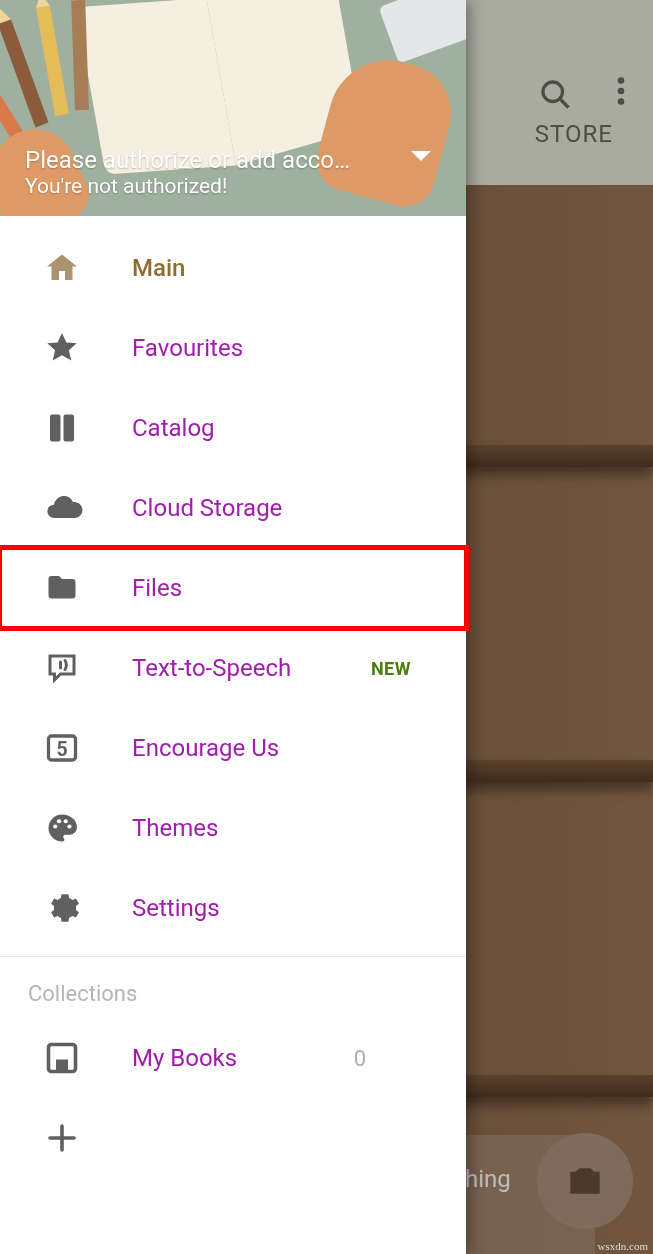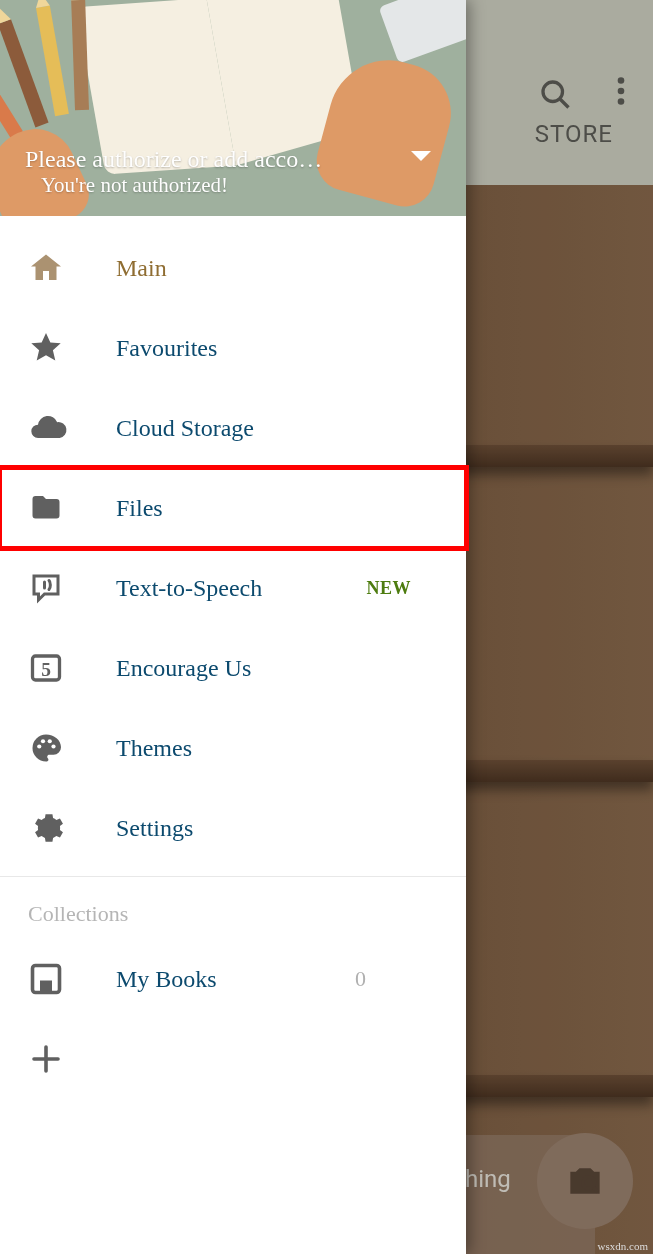--- a/index.html
+++ b/index.html
@@ -93,21 +93,20 @@
     }
 
     
     .drawer {
       position: absolute;
       top: 0; left: 0;
       width: 466px;
       height: 1254px;
       background: #fff;
       box-shadow: 4px 0 14px rgba(0,0,0,0.35);
-      font-family: Liberation Serif, serif;
     }
     .drawer-header {
       height: 216px;
       position: relative;
       background: #9fb09e;
       overflow: hidden;
     }
     
     .illus-book {
       position: absolute;
@@ -180,50 +179,49 @@
       font-size: 24px;
       white-space: nowrap;
       overflow: hidden;
       text-overflow: ellipsis;
       text-shadow: 0 1px 2px rgba(0,0,0,0.25);
     }
     .drawer-header .subtitle {
       color: #fefefe;
       font-size: 21px;
       text-shadow: 0 1px 2px rgba(0,0,0,0.25);
-      margin-left: 16px;
     }
     .drawer-header .dropdown-arrow {
       position: absolute;
       right: 35px;
       bottom: 55px;
       width: 0; height: 0;
       border-left: 10px solid transparent;
       border-right: 10px solid transparent;
       border-top: 10px solid #fff;
     }
 
     .menu {
       padding-top: 12px;
     }
     .menu-item {
       display: flex;
       align-items: center;
       height: 80px;
-      padding-left: 28px;
+      padding-left: 44px;
       position: relative;
     }
     .menu-item .icon-slot {
       width: 88px;
       display: flex;
       align-items: center;
       color: #606060;
     }
     .menu-item .label {
-      color: #0c4a6e;
+      color: #a21caf;
       font-size: 24px;
     }
     .menu-item.active .icon-slot { color: #ab9271; }
     .menu-item.active .label { color: #8f6d32; font-weight: 500; }
     .menu-item.highlighted {
       outline: 5px solid #ff0000;
       outline-offset: -2px;
     }
     .badge-new {
       position: absolute;
@@ -326,20 +324,29 @@
 
     <div class="menu-item">
       <span class="icon-slot">
         <svg width="36" height="36" viewBox="0 0 24 24" fill="currentColor">
             <path d="M12 2l2.9 6.3 6.9.6-5.2 4.6 1.6 6.8L12 16.9 5.8 20.3l1.6-6.8L2.2 8.9l6.9-.6z"></path>
           </svg>
       </span>
       <span class="label">Favourites</span>
     </div>
 
+    <div class="menu-item">
+      <span class="icon-slot">
+        <svg width="36" height="36" viewBox="0 0 24 24" fill="currentColor">
+            <rect x="4" y="3" width="7" height="18" rx="1.5"></rect>
+            <rect x="13" y="3" width="7" height="18" rx="1.5"></rect>
+          </svg>
+      </span>
+      <span class="label">Catalog</span>
+    </div>
 
     <div class="menu-item">
       <span class="icon-slot">
         <svg width="40" height="40" viewBox="0 0 24 24" fill="currentColor">
             <path d="M19 18H6a4 4 0 010-8 6 6 0 0111.5-1.5A4.5 4.5 0 0119 18z"></path>
           </svg>
       </span>
       <span class="label">Cloud Storage</span>
     </div>
 

